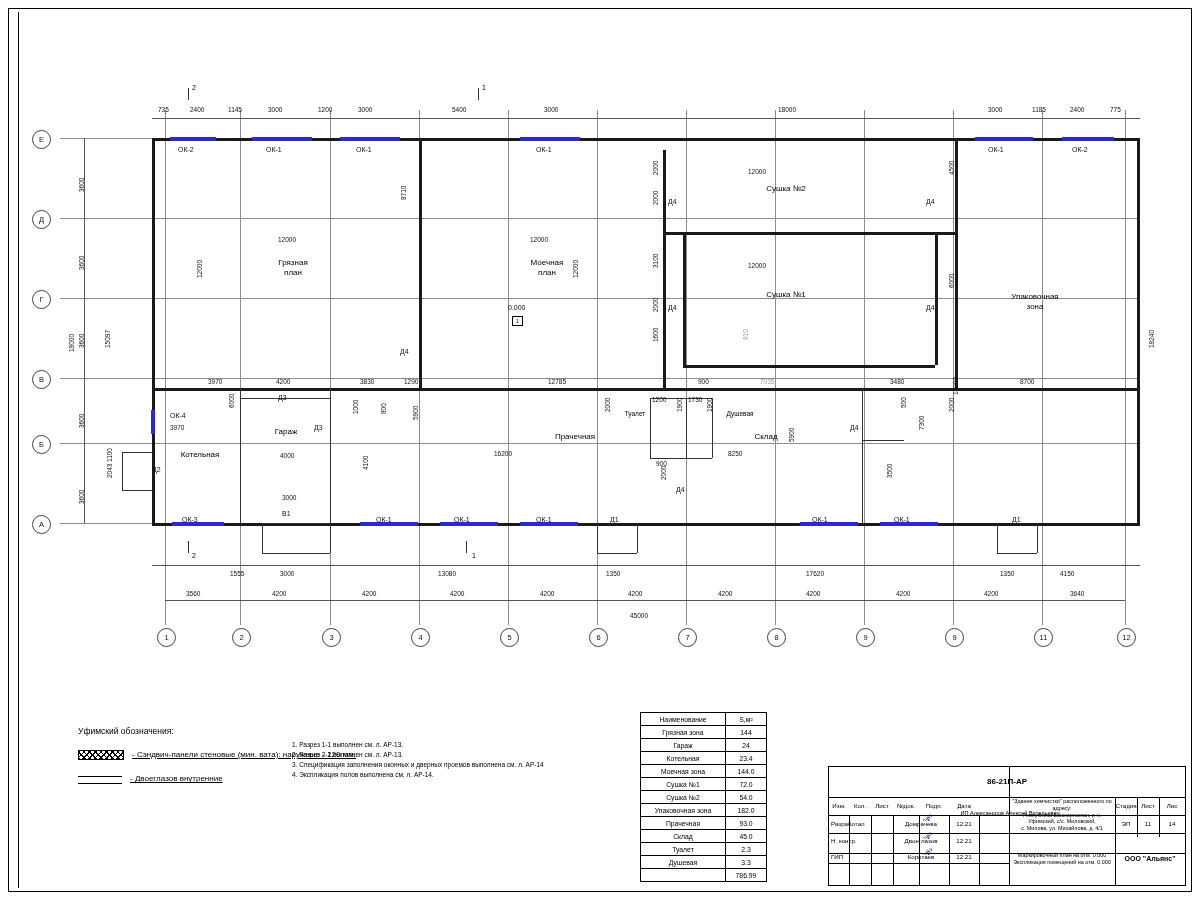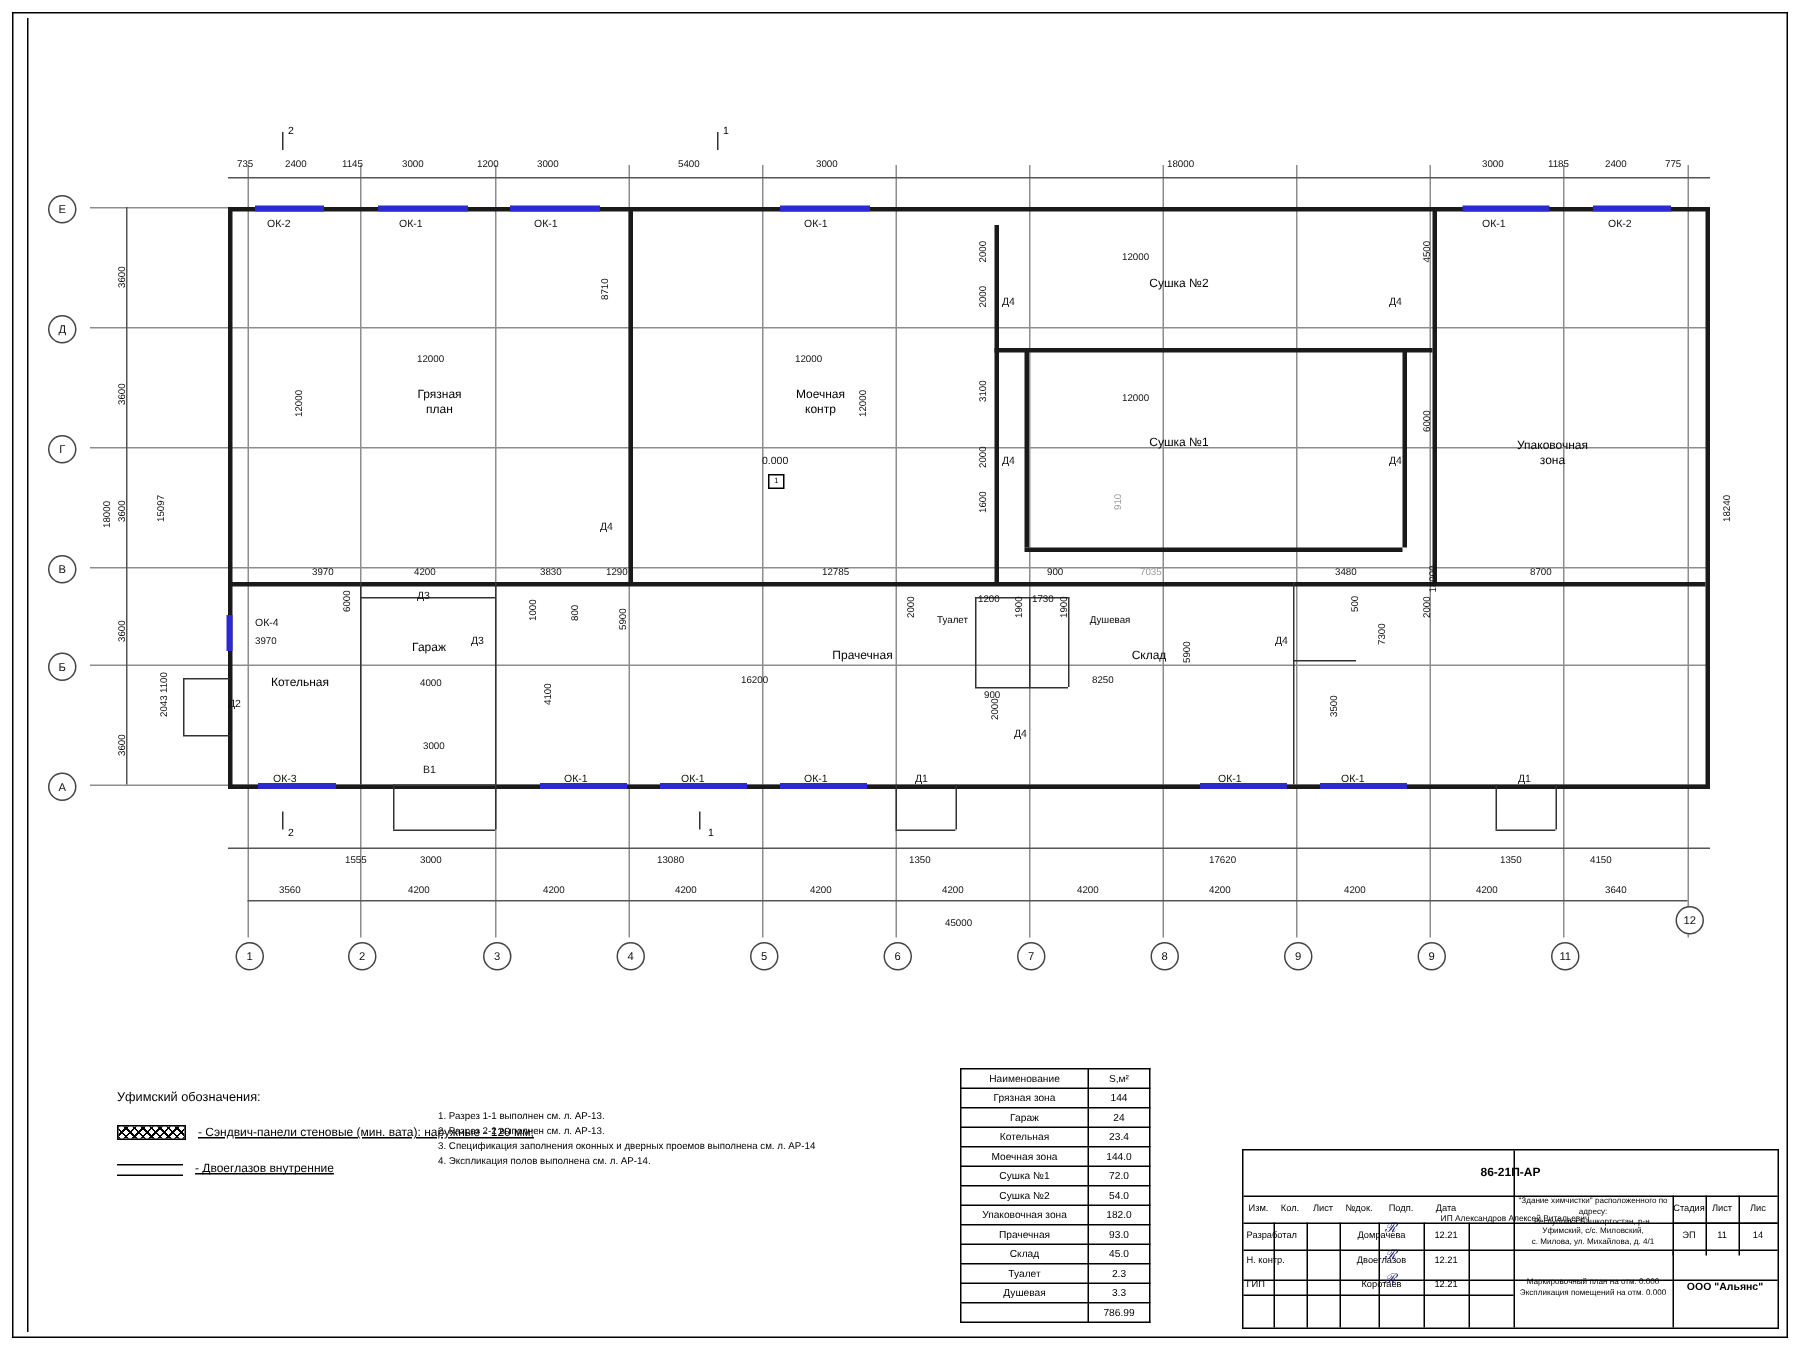--- a/index.html
+++ b/index.html
@@ -141,21 +141,21 @@
     <div class="win" style="left:440px;top:522px;width:58px;"></div>
     <div class="win" style="left:520px;top:522px;width:58px;"></div>
     <div class="win" style="left:800px;top:522px;width:58px;"></div>
     <div class="win" style="left:880px;top:522px;width:58px;"></div>
 
     <div class="win v" style="left:151px;top:410px;height:24px;"></div>
 
     <div class="room-label" style="left:238px;top:258px;width:110px;white-space:pre;">Грязная
 план</div>
     <div class="room-label" style="left:492px;top:258px;width:110px;white-space:pre;">Моечная
-контр</div>
+план</div>
     <div class="room-label" style="left:706px;top:184px;width:160px;">Сушка №2</div>
     <div class="room-label" style="left:706px;top:290px;width:160px;">Сушка №1</div>
     <div class="room-label" style="left:975px;top:292px;width:120px;white-space:pre;">Упаковочная
 зона</div>
     <div class="room-label" style="left:162px;top:450px;width:76px;">Котельная</div>
     <div class="room-label" style="left:258px;top:427px;width:56px;">Гараж</div>
     <div class="room-label" style="left:520px;top:432px;width:110px;">Прачечная</div>
     <div class="room-label" style="left:612px;top:410px;width:46px;font-size:6.5px;">Туалет</div>
     <div class="room-label" style="left:714px;top:410px;width:52px;font-size:6.5px;">Душевая</div>
     <div class="room-label" style="left:738px;top:432px;width:56px;">Склад</div>
@@ -292,21 +292,21 @@
     <div class="circle" style="left:232px;top:628px;">2</div>
     <div class="circle" style="left:322px;top:628px;">3</div>
     <div class="circle" style="left:411px;top:628px;">4</div>
     <div class="circle" style="left:500px;top:628px;">5</div>
     <div class="circle" style="left:589px;top:628px;">6</div>
     <div class="circle" style="left:678px;top:628px;">7</div>
     <div class="circle" style="left:767px;top:628px;">8</div>
     <div class="circle" style="left:856px;top:628px;">9</div>
     <div class="circle" style="left:945px;top:628px;">9</div>
     <div class="circle" style="left:1034px;top:628px;">11</div>
-    <div class="circle" style="left:1117px;top:604px;">12</div>
+    <div class="circle" style="left:1117px;top:628px;">12</div>
 
     <div class="circle" style="left:32px;top:130px;">Е</div>
     <div class="circle" style="left:32px;top:210px;">Д</div>
     <div class="circle" style="left:32px;top:290px;">Г</div>
     <div class="circle" style="left:32px;top:370px;">В</div>
     <div class="circle" style="left:32px;top:435px;">Б</div>
     <div class="circle" style="left:32px;top:515px;">А</div>
 
     <div class="thin v" style="left:188px;top:88px;height:12px;"></div>
     <div class="sect-mark" style="left:192px;top:84px;">2</div>

